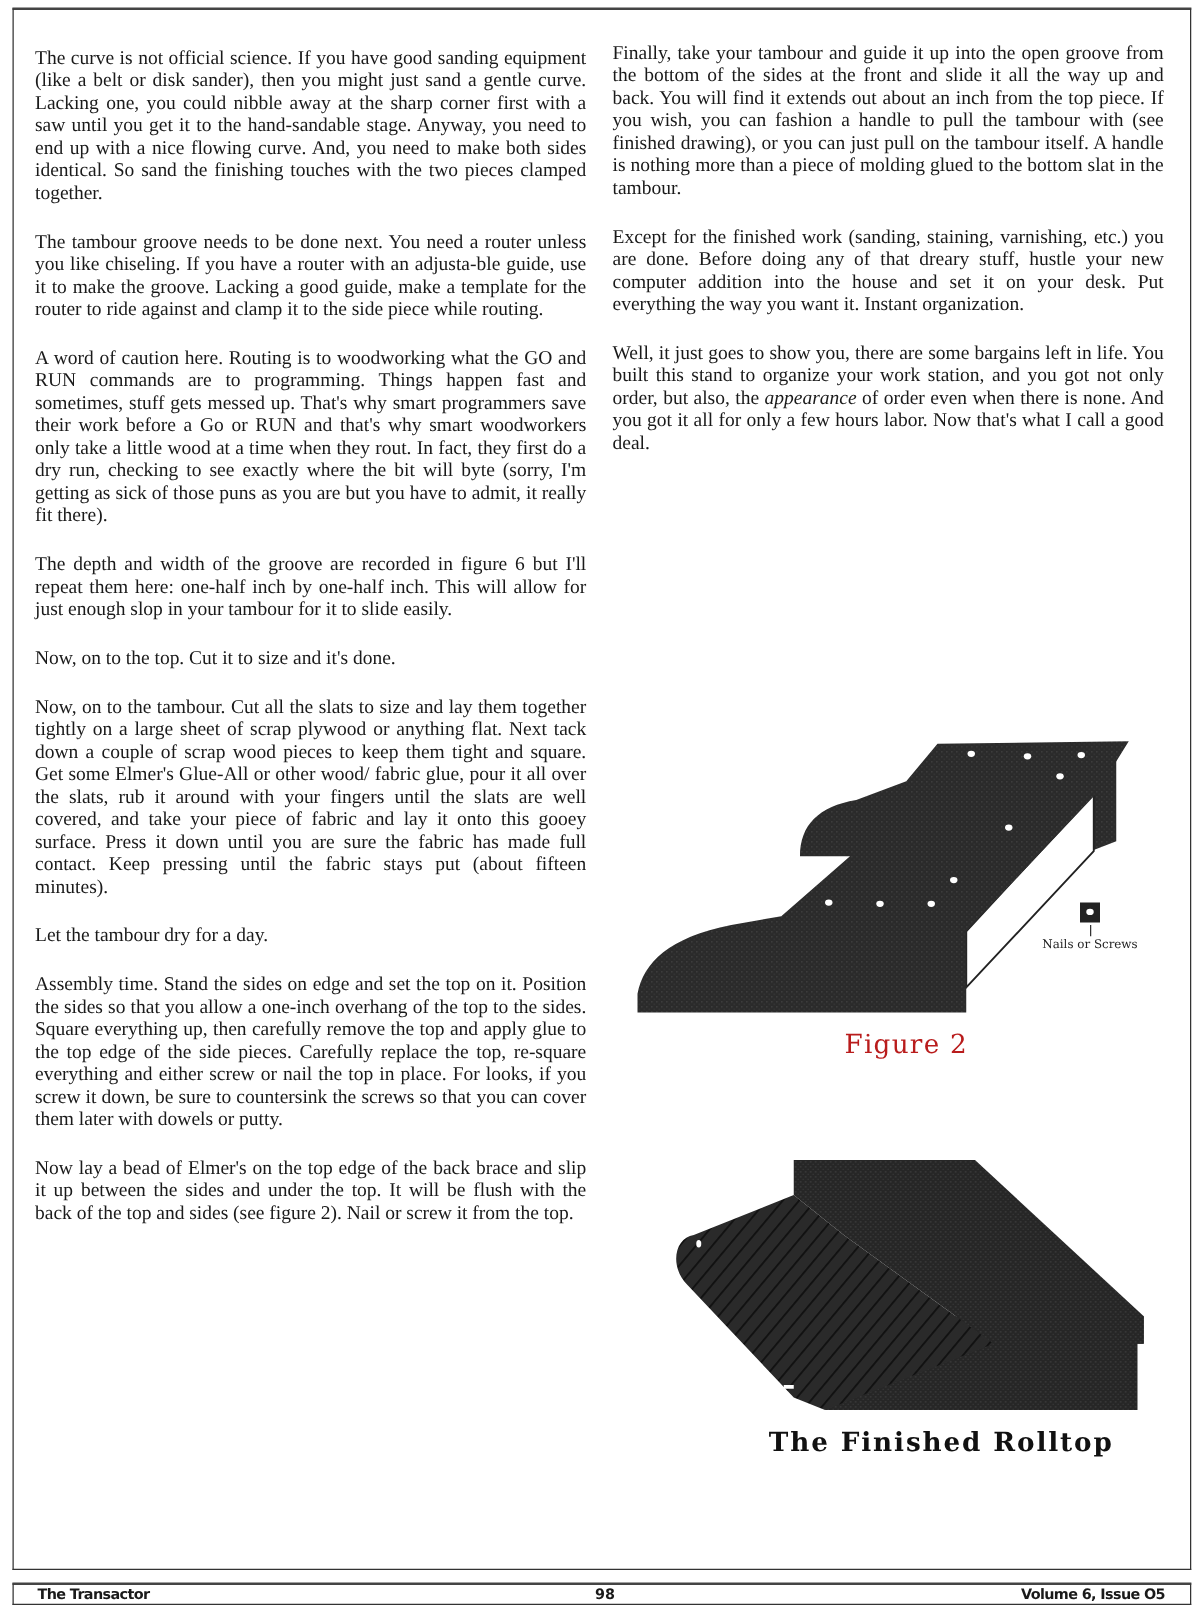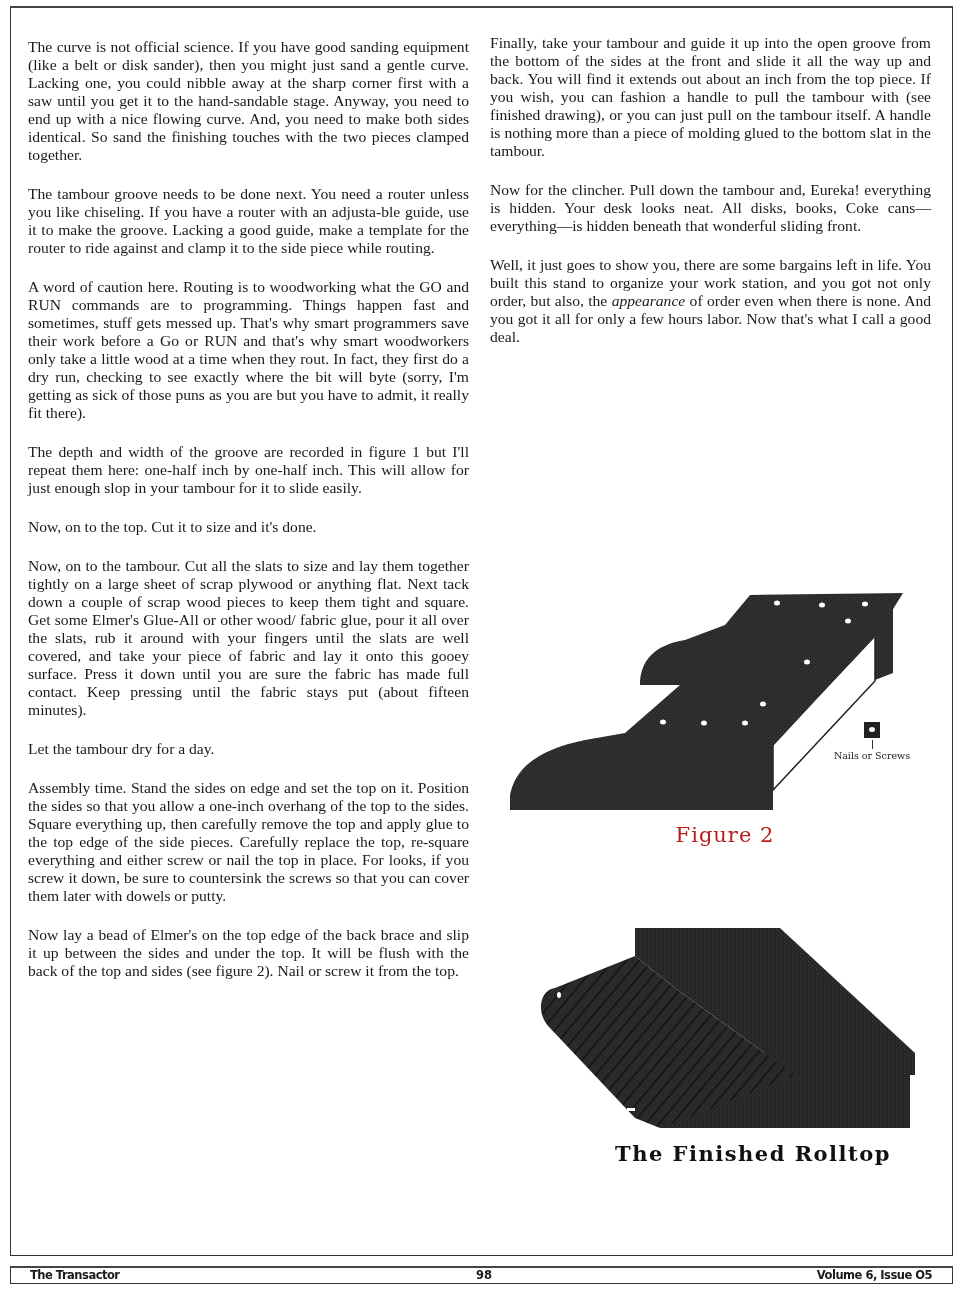--- a/index.html
+++ b/index.html
@@ -26,31 +26,31 @@
 </style>
 </head>
 <body>
 
 <div class="frame"></div>
 
 <div class="col left">
   <p>The curve is not official science. If you have good sanding equipment (like a belt or disk sander), then you might just sand a gentle curve. Lacking one, you could nibble away at the sharp corner first with a saw until you get it to the hand-sandable stage. Anyway, you need to end up with a nice flowing curve. And, you need to make both sides identical. So sand the finishing touches with the two pieces clamped together.</p>
   <p>The tambour groove needs to be done next. You need a router unless you like chiseling. If you have a router with an adjusta-ble guide, use it to make the groove. Lacking a good guide, make a template for the router to ride against and clamp it to the side piece while routing.</p>
   <p>A word of caution here. Routing is to woodworking what the GO and RUN commands are to programming. Things happen fast and sometimes, stuff gets messed up. That's why smart programmers save their work before a Go or RUN and that's why smart woodworkers only take a little wood at a time when they rout. In fact, they first do a dry run, checking to see exactly where the bit will byte (sorry, I'm getting as sick of those puns as you are but you have to admit, it really fit there).</p>
-  <p>The depth and width of the groove are recorded in figure 1 but I'll repeat them here: one-half inch by one-half inch. This will allow for just enough slop in your tambour for it to slide easily.</p>
+  <p>The depth and width of the groove are recorded in figure 6 but I'll repeat them here: one-half inch by one-half inch. This will allow for just enough slop in your tambour for it to slide easily.</p>
   <p>Now, on to the top. Cut it to size and it's done.</p>
   <p>Now, on to the tambour. Cut all the slats to size and lay them together tightly on a large sheet of scrap plywood or anything flat. Next tack down a couple of scrap wood pieces to keep them tight and square. Get some Elmer's Glue-All or other wood/ fabric glue, pour it all over the slats, rub it around with your fingers until the slats are well covered, and take your piece of fabric and lay it onto this gooey surface. Press it down until you are sure the fabric has made full contact. Keep pressing until the fabric stays put (about fifteen minutes).</p>
   <p>Let the tambour dry for a day.</p>
   <p>Assembly time. Stand the sides on edge and set the top on it. Position the sides so that you allow a one-inch overhang of the top to the sides. Square everything up, then carefully remove the top and apply glue to the top edge of the side pieces. Carefully replace the top, re-square everything and either screw or nail the top in place. For looks, if you screw it down, be sure to countersink the screws so that you can cover them later with dowels or putty.</p>
   <p>Now lay a bead of Elmer's on the top edge of the back brace and slip it up between the sides and under the top. It will be flush with the back of the top and sides (see figure 2). Nail or screw it from the top.</p>
 </div>
 
 <div class="col right">
   <p>Finally, take your tambour and guide it up into the open groove from the bottom of the sides at the front and slide it all the way up and back. You will find it extends out about an inch from the top piece. If you wish, you can fashion a handle to pull the tambour with (see finished drawing), or you can just pull on the tambour itself. A handle is nothing more than a piece of molding glued to the bottom slat in the tambour.</p>
-  <p>Now for the clincher. Pull down the tambour and, Eureka! everything is hidden. Your desk looks neat. All disks, books, Coke cans—everything—is hidden beneath that wonderful sliding front.</p>
+  <p>Except for the finished work (sanding, staining, varnishing, etc.) you are done. Before doing any of that dreary stuff, hustle your new computer addition into the house and set it on your desk. Put everything the way you want it. Instant organization.</p>
   <p><span>Well, it just goes to show you, there are some bargains left in life. You built this stand to organize your work station, and you got not only order, but also, the </span><em>appearance</em><span> of order even when there is none. And you got it all for only a few hours labor. Now that's what I call a good deal.</span></p>
 </div>
 
 <div class="fig" style="left:505px; top:585px;">
   <svg width="420" height="230" viewBox="0 0 420 230">
     <defs>
       <pattern id="grain" width="4" height="4" patternUnits="userSpaceOnUse">
         <rect width="4" height="4" fill="#2a2a2a"></rect>
         <rect x="0" y="0" width="1" height="1" fill="#4a4a4a"></rect>
         <rect x="2" y="2" width="1" height="1" fill="#3c3c3c"></rect>

